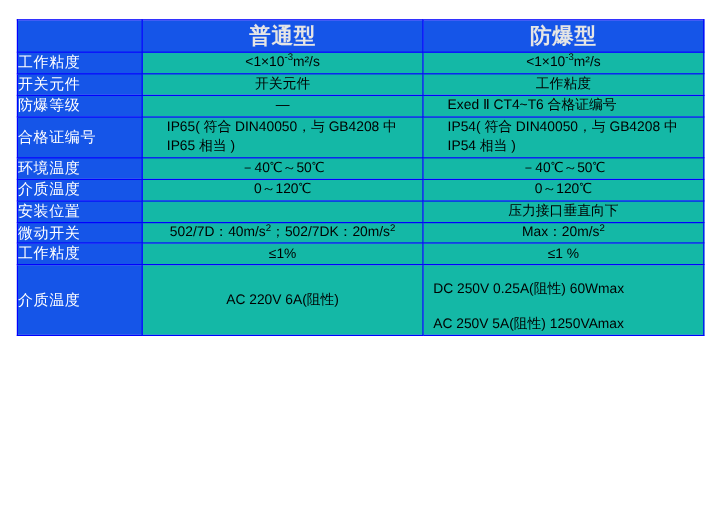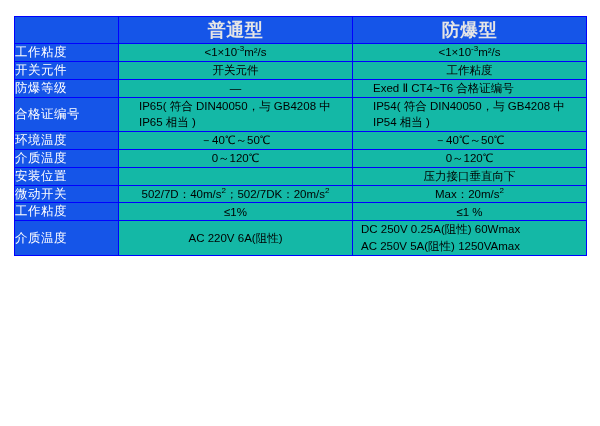--- a/index.html
+++ b/index.html
@@ -77,20 +77,21 @@
   .col-a { width: 234px; }
   .col-b { width: 234px; }
   sup {
     font-size: 8px;
     vertical-align: super;
     line-height: 0;
   }
   .contact-line {
     display: block;
     white-space: nowrap;
+    margin-top: 12px;
   }
 </style>
 </head>
 <body>
 
 <div class="page">
   <table class="spec">
     <colgroup>
       <col class="col-label">
       <col class="col-a">

